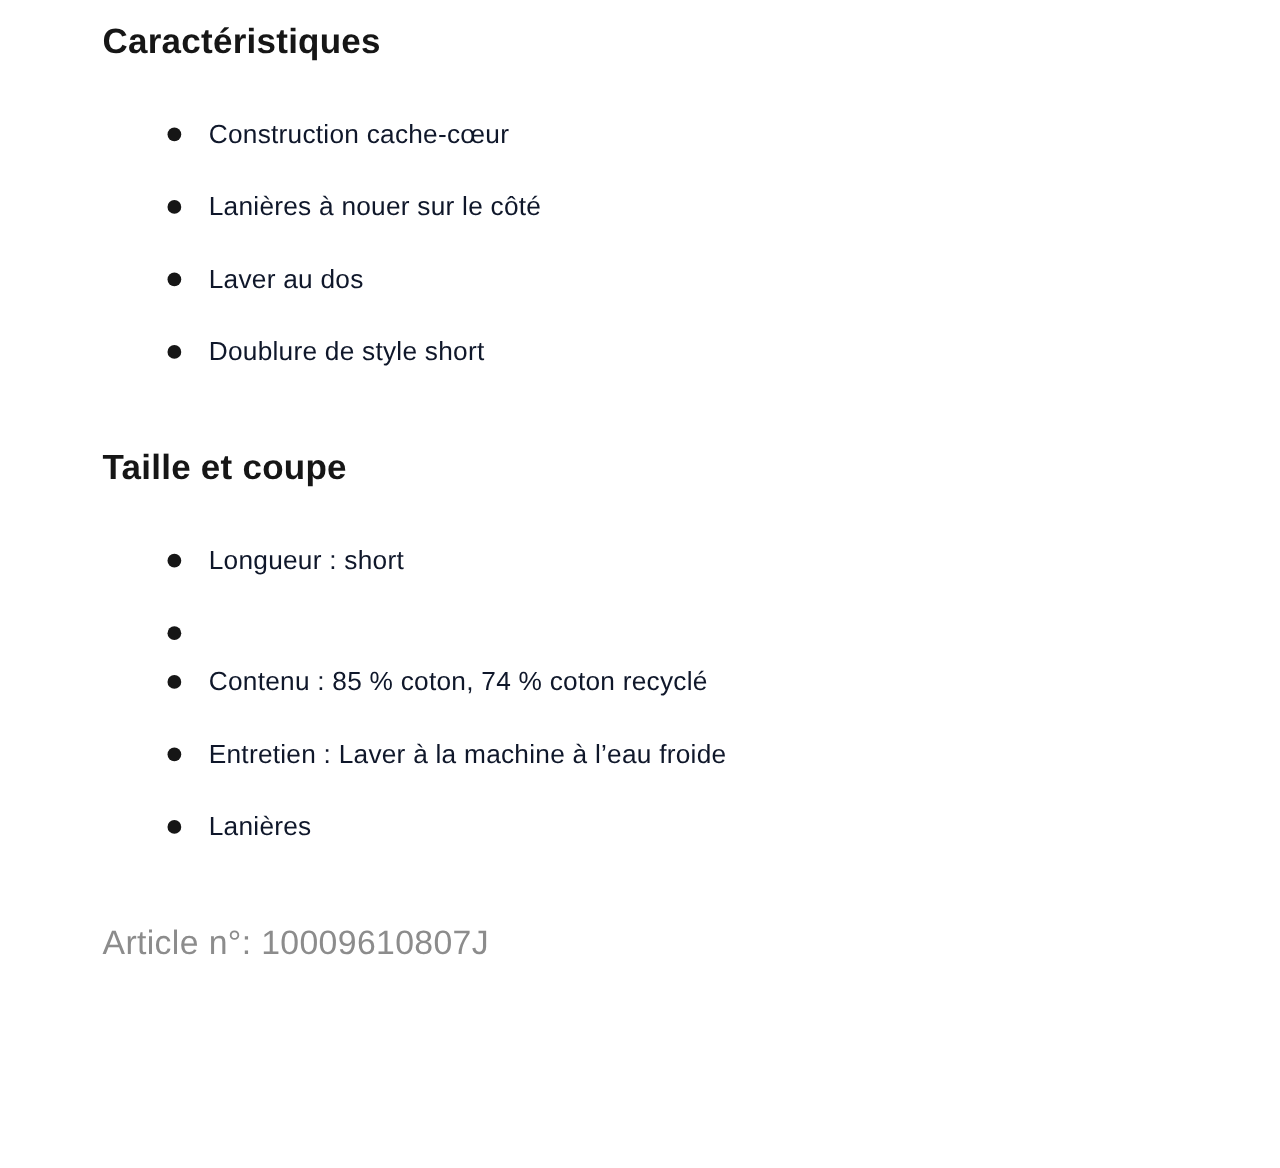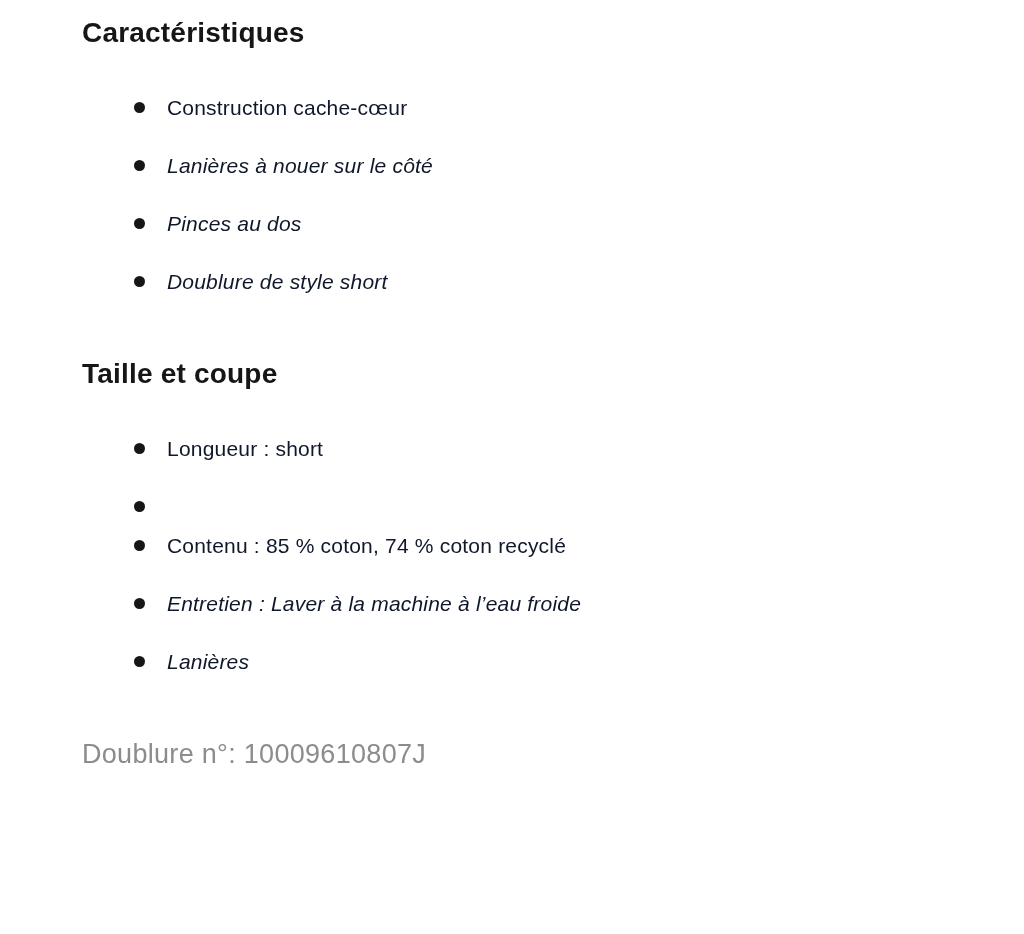--- a/index.html
+++ b/index.html
@@ -33,21 +33,21 @@
     padding: 0;
   }
   ul.feature-list li {
     position: relative;
     font-size: 21px;
     line-height: 44px;
     letter-spacing: 0.2px;
     padding-left: 85px;
     color: #0f172a;
   }
-  ul.feature-list li + li { margin-top: 14px; font-style: italic; }
+  ul.feature-list li + li { margin-top: 14px; }
   ul.feature-list li .bullet-dot {
     position: absolute;
     left: 52px;
     top: 16px;
     width: 11px;
     height: 11px;
     border-radius: 50%;
     background: #161616;
   }
   .article-number {
@@ -69,21 +69,21 @@
       <li>
         <span class="bullet-dot"></span>
         <span>Construction cache-cœur</span>
       </li>
       <li>
         <span class="bullet-dot"></span>
         <span>Lanières à nouer sur le côté</span>
       </li>
       <li>
         <span class="bullet-dot"></span>
-        <span>Pinces au dos</span>
+        <span>Laver au dos</span>
       </li>
       <li>
         <span class="bullet-dot"></span>
         <span>Doublure de style short</span>
       </li>
     </ul>
   </section>
 
   <section class="section">
     <h2 class="section-heading">Taille et coupe</h2>
@@ -108,15 +108,15 @@
         <span class="bullet-dot"></span>
         <span>Entretien : Laver à la machine à l’eau froide</span>
       </li>
       <li>
         <span class="bullet-dot"></span>
         <span>Lanières</span>
       </li>
     </ul>
   </section>
 
-  <p class="article-number">Doublure n°: 10009610807J</p>
+  <p class="article-number">Article n°: 10009610807J</p>
 
 </div>
 
 </body></html>

